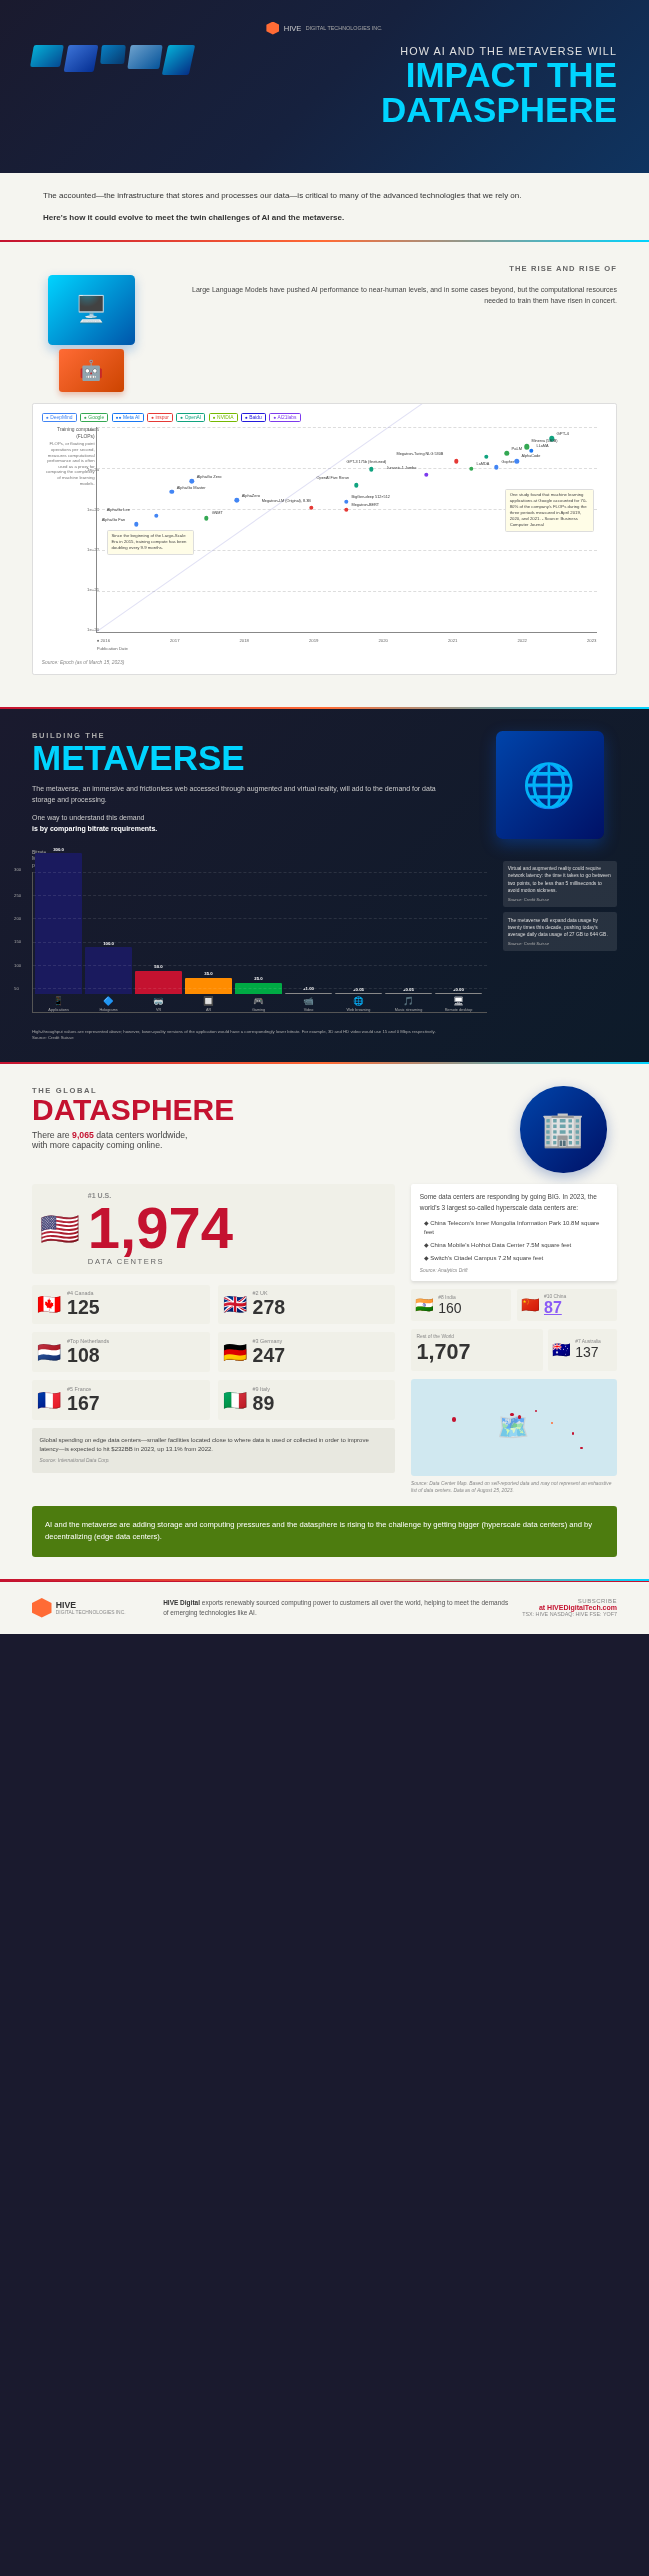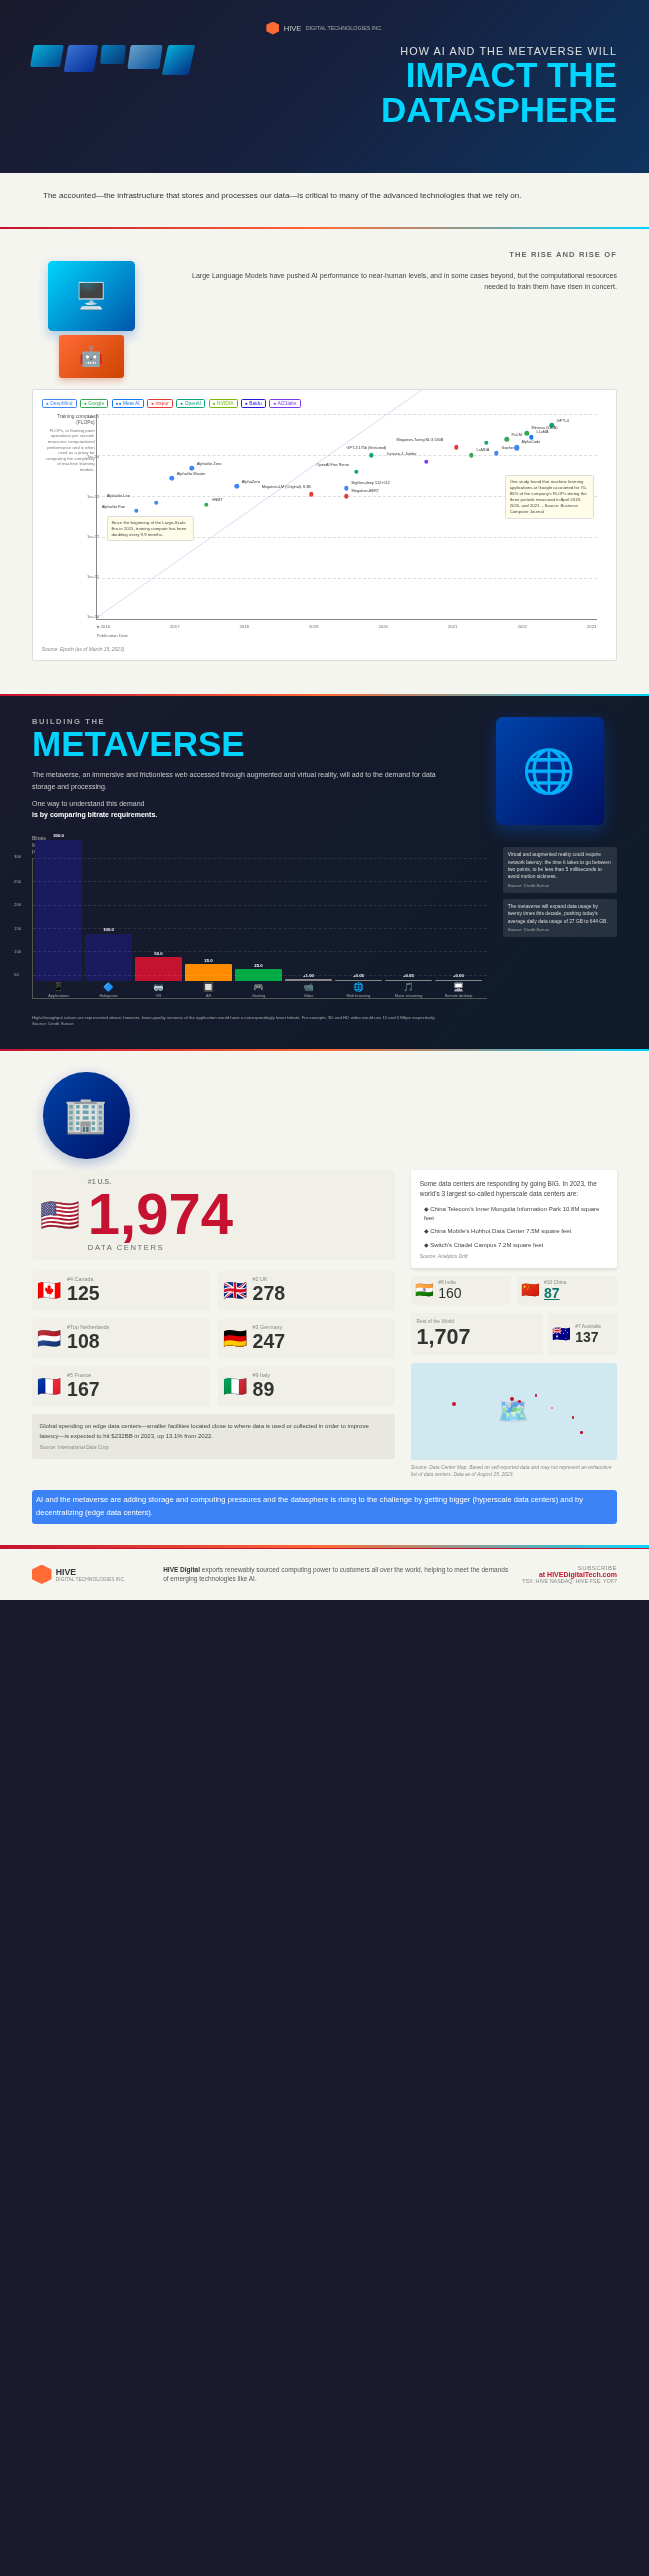--- a/index.html
+++ b/index.html
@@ -165,20 +165,21 @@
     </div>
     <div style="text-align:right; width:50%;">
       <div style="font-size:10.8px;font-weight:normal;color:#e0e0e0;text-transform:uppercase;letter-spacing:1.1px;">HOW AI AND THE METAVERSE WILL</div>
       <div style="font-size:35px;font-weight:900;color:#00d4ff;text-transform:uppercase;line-height:1;">IMPACT THE DATASPHERE</div>
     </div>
   </div>
 </div>
 
 <div style="background:#f5f5f0; padding:16px 43px; color:#333;">
   <p style="font-size:8px;line-height:1.7;margin-bottom:8px;">The accounted—the infrastructure that stores and processes our data—is critical to many of the advanced technologies that we rely on.</p>
+  <p style="font-size:8px;font-weight:bold;line-height:1.7;">Here's how it could evolve to meet the twin challenges of AI and the metaverse.</p>
 </div>
 
 <div class="section-divider"></div>
 
 <div class="llm-section">
   <div style="display:flex; gap:21.6px; align-items:flex-start;">
 
     <div style="flex:0 0 119px; display:flex; flex-direction:column; gap:4.3px; align-items:center; padding-top:10.8px;">
       <div style="width:87px;height:70px;background:linear-gradient(135deg,#00d4ff 0%,#0055aa 100%);border-radius:4.3px;display:flex;align-items:center;justify-content:center;box-shadow:0 4.3px 10.8px rgba(0,100,200,0.3);">
         <div style="font-size:26px;">🖥️</div>
@@ -443,20 +444,27 @@
         </div>
       </div>
     </div>
   </div>
 </div>
 
 <div class="section-divider"></div>
 
 <div class="datasphere-section">
   <div style="display:flex; gap:21.6px; align-items:flex-start; margin-bottom:10.8px;">
+    <div style="flex:1;">
+      <div style="font-size:7.6px;text-transform:uppercase;color:#666;letter-spacing:1.6px;font-weight:bold;">THE GLOBAL</div>
+      <div style="font-size:30px;font-weight:900;color:#c41230;text-transform:uppercase;line-height:1;">DATASPHERE</div>
+      <p style="font-size:8.7px;color:#444;margin-top:5.4px;">
+        <span>There are</span> <span style="color:#c41230;font-weight:bold;">9,065</span> <span>data centers worldwide,</span><br><span>with more capacity coming online.</span>
+      </p>
+    </div>
     <div style="flex:0 0 108px;display:flex;align-items:center;justify-content:center;">
       <div style="width:87px;height:87px;background:linear-gradient(135deg,#0044aa,#001166);border-radius:43px;display:flex;align-items:center;justify-content:center;box-shadow:0 4.3px 13px rgba(0,50,150,0.3);">
         <div style="font-size:35px;">🏢</div>
       </div>
     </div>
   </div>
 
   <div style="display:flex; gap:16px;">
 
     <div style="flex:1;">
@@ -544,55 +552,55 @@
           <div style="font-size:15px;">🇮🇳</div>
           <div>
             <div style="font-size:4.9px;color:#888;">#8 India</div>
             <div style="font-size:14px;font-weight:400;color:#333;">160</div>
           </div>
         </div>
         <div style="flex:1;display:flex;align-items:center;gap:4.3px;background:#f0f0e8;border-radius:2.2px;padding:4.3px;">
           <div style="font-size:15px;">🇨🇳</div>
           <div>
             <div style="font-size:4.9px;color:#888;">#10 China</div>
-            <div style="font-size:14px;font-weight:900;color:#0f766e;text-decoration:underline;">87</div>
+            <div style="font-size:16px;font-weight:900;color:#8b5cf6;text-decoration:underline;">87</div>
           </div>
         </div>
       </div>
 
       <div style="display:flex;gap:5.4px;margin-bottom:8px;">
         <div style="flex:2;background:#f0f0e8;border-radius:2.2px;padding:5.4px;">
           <div style="font-size:4.9px;color:#888;">Rest of the World</div>
           <div style="font-size:21.6px;font-weight:900;color:#333;">1,707</div>
         </div>
         <div style="flex:1;display:flex;align-items:center;gap:4.3px;background:#f0f0e8;border-radius:2.2px;padding:4.3px;">
           <div style="font-size:15px;">🇦🇺</div>
           <div>
             <div style="font-size:4.9px;color:#888;">#7 Australia</div>
-            <div style="font-size:14px;font-weight:700;color:#333;">137</div>
+            <div style="font-size:14px;font-weight:400;color:#333;">137</div>
           </div>
         </div>
       </div>
 
       <div style="background:#d0e8f0;border-radius:3.2px;height:97px;display:flex;align-items:center;justify-content:center;position:relative;overflow:hidden;margin-bottom:5.4px;">
         <div style="font-size:26px;opacity:0.6;">🗺️</div>
 
         <div style="position:absolute;top:40%;left:20%;width:4.3px;height:4.3px;border-radius:50%;background:#c41230;"></div>
         <div style="position:absolute;top:35%;left:48%;width:3.8px;height:3.8px;border-radius:50%;background:#c41230;"></div>
         <div style="position:absolute;top:38%;left:52%;width:3.2px;height:3.2px;border-radius:50%;background:#c41230;"></div>
         <div style="position:absolute;top:32%;left:60%;width:2.7px;height:2.7px;border-radius:50%;background:#c41230;"></div>
         <div style="position:absolute;top:55%;left:78%;width:2.7px;height:2.7px;border-radius:50%;background:#c41230;"></div>
         <div style="position:absolute;top:70%;left:82%;width:2.7px;height:2.7px;border-radius:50%;background:#c41230;"></div>
         <div style="position:absolute;top:45%;left:68%;width:2.2px;height:2.2px;border-radius:50%;background:#ff6b35;"></div>
       </div>
       <p style="font-size:4.9px;color:#888;font-style:italic;line-height:1.4;">Source: Data Center Map. Based on self-reported data and may not represent an exhaustive list of data centers. Data as of August 25, 2023.</p>
     </div>
   </div>
 
-  <div style="background:#3b82f6;color:#fff;border-radius:3.2px;padding:4px;margin-top:10.8px;font-size:7.6px;line-height:1.7;">
+  <div style="background:#4d7c0f;color:#fff;border-radius:3.2px;padding:13px;margin-top:10.8px;font-size:7.6px;line-height:1.7;">
     AI and the metaverse are adding storage and computing pressures and the datasphere is rising to the challenge by getting bigger (hyperscale data centers) and by decentralizing (edge data centers).
   </div>
 </div>
 
 <div class="section-divider"></div>
 
 <div class="footer">
   <div class="footer-logo">
     <div class="footer-hex"></div>
     <div>

